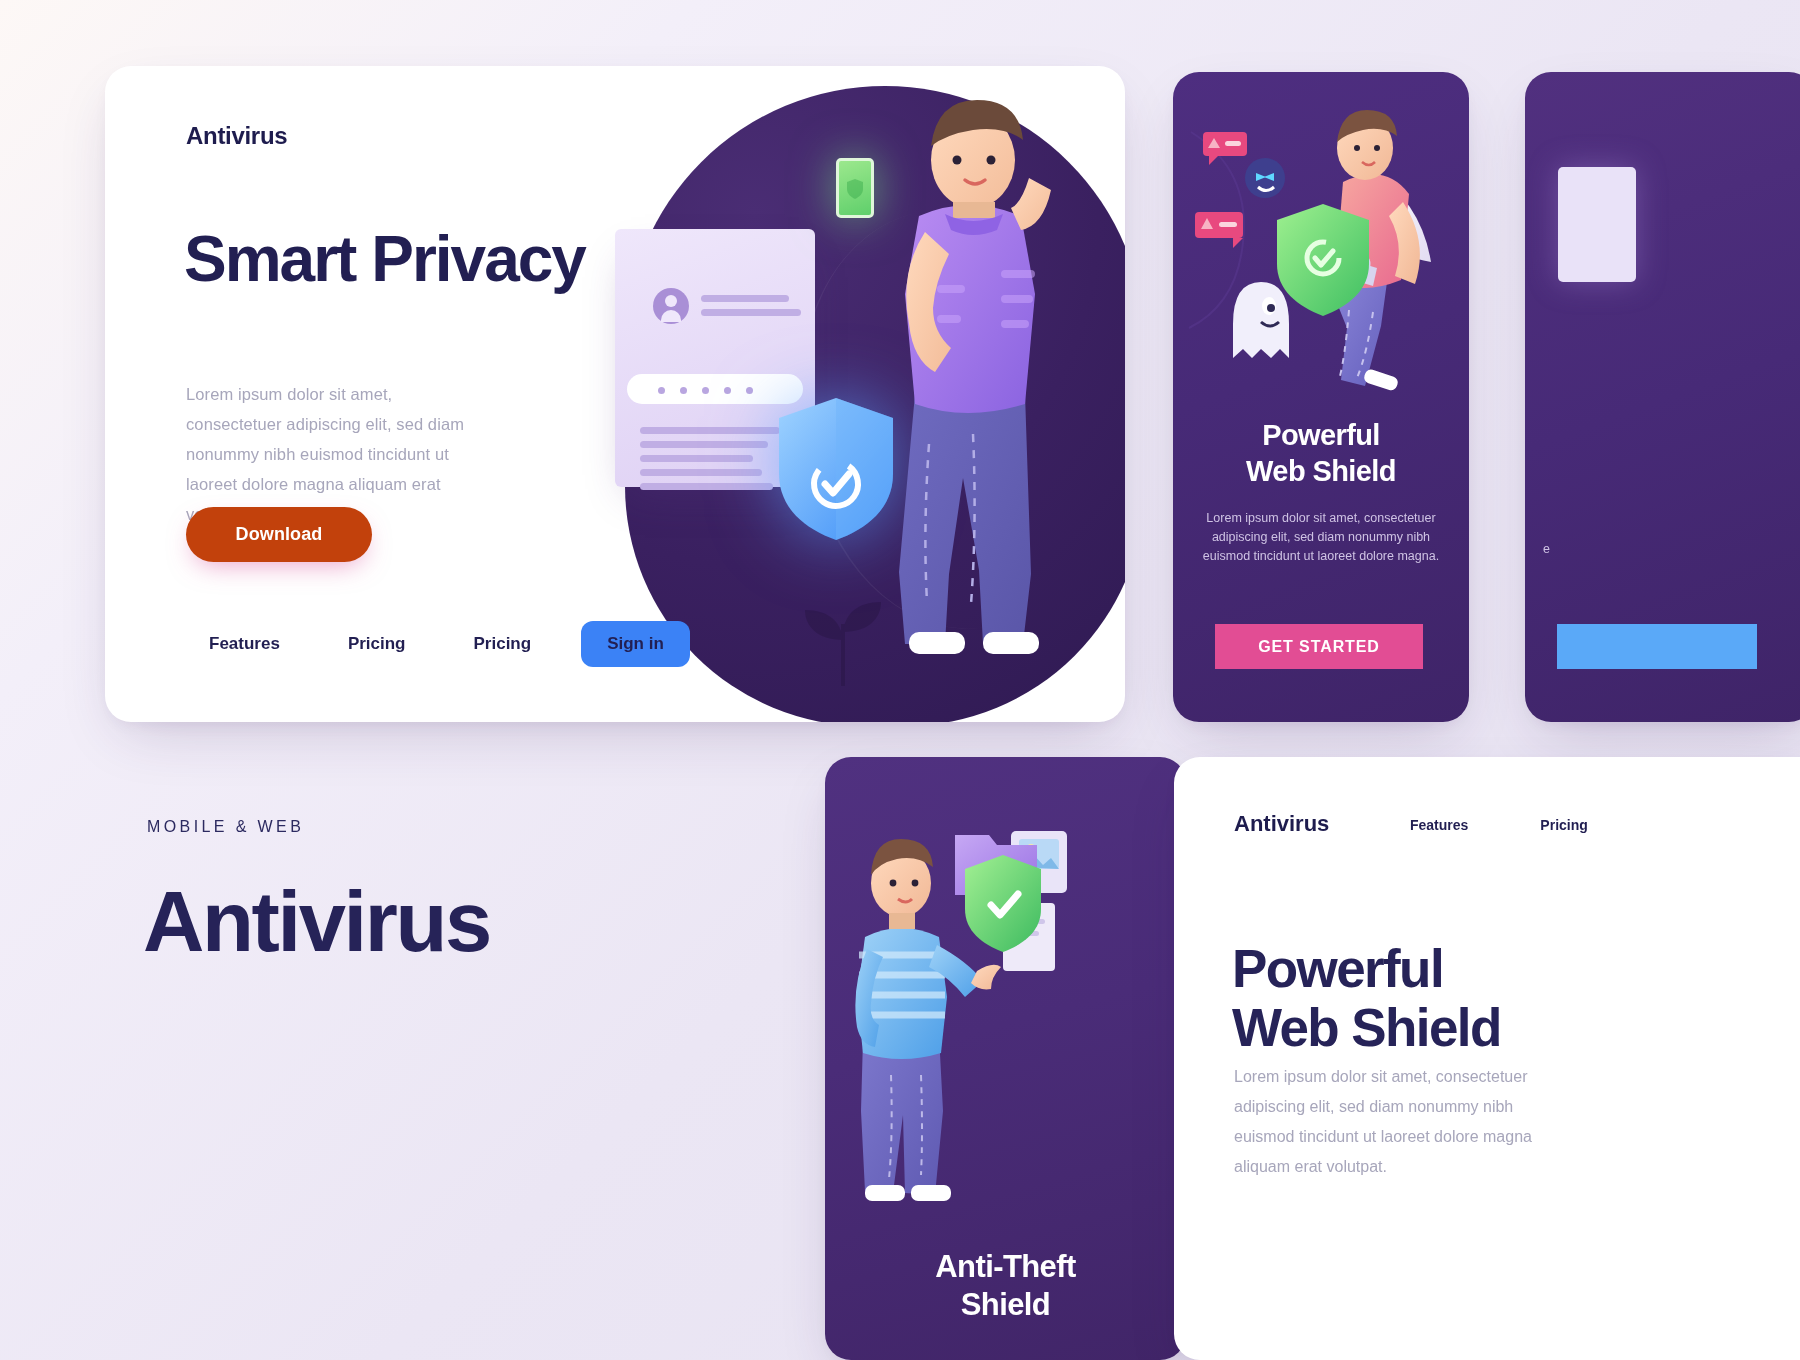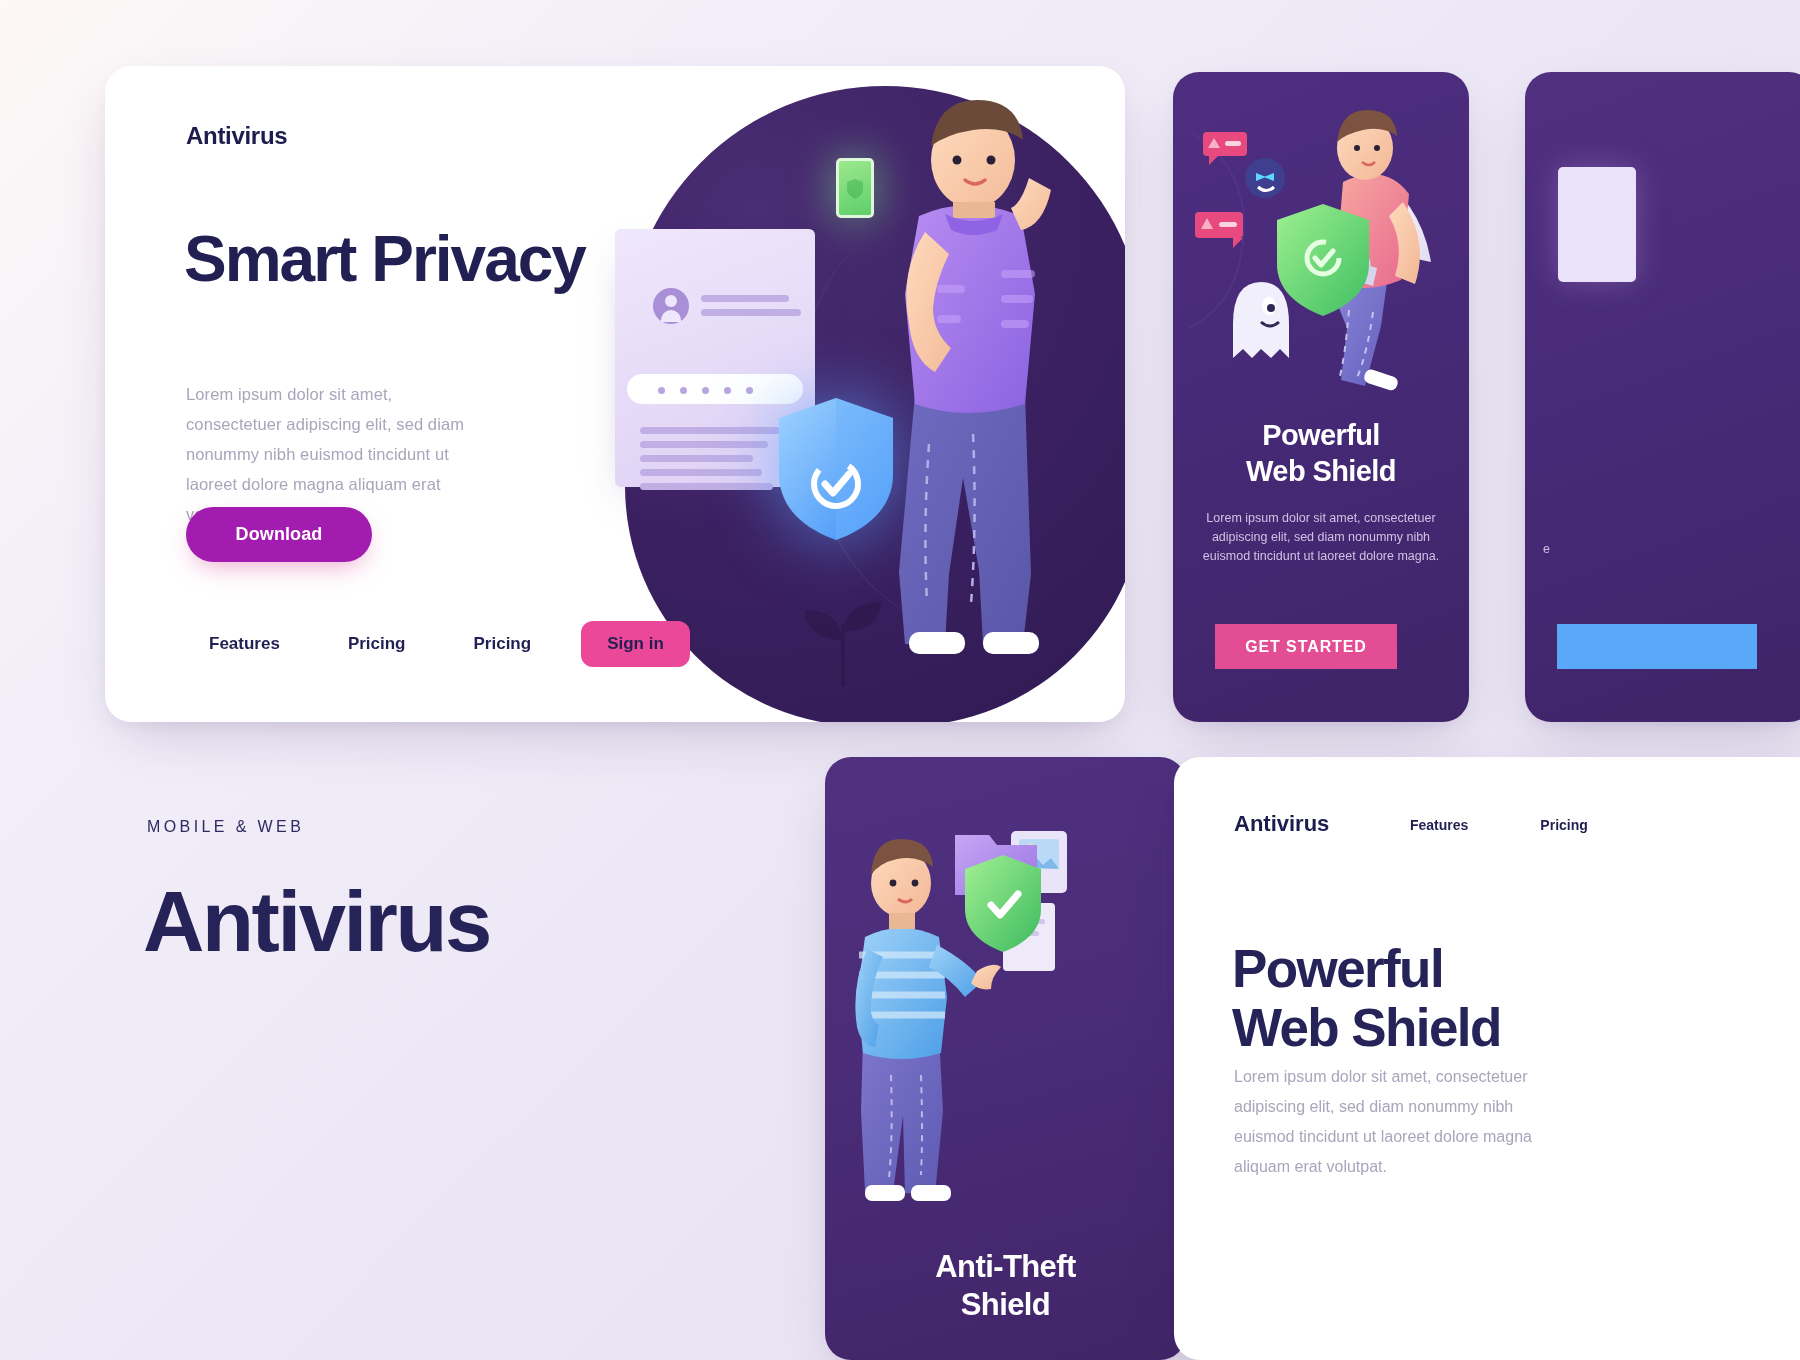--- a/index.html
+++ b/index.html
@@ -17,26 +17,26 @@
   
   #hero{ left:105px; top:66px; width:1020px; height:656px; background:#fff; }
   #hero-logo{ position:absolute; left:81px; top:56px; font-size:24px; font-weight:700;
               color:#1e1c4e; letter-spacing:-.3px; }
   #hero-title{ position:absolute; left:79px; top:163px; width:420px;
                font-size:64px; line-height:60px; font-weight:700; color:#221f52;
                letter-spacing:-2px; }
   #hero-body{ position:absolute; left:81px; top:313px; width:295px;
               font-size:16.5px; line-height:30px; color:#a7a6bb; letter-spacing:.1px; }
   #hero-btn{ position:absolute; left:81px; top:441px; width:186px; height:55px;
-             border-radius:28px; background:#a21caf; border:none; cursor:pointer;
+             border-radius:28px; background:#c2410c; border:none; cursor:pointer;
              color:#fff; font-size:18px; font-weight:700; letter-spacing:.1px;
              box-shadow:0 10px 26px -8px rgba(217,80,154,.55); }
   #hero-nav{ position:absolute; left:70px; top:555px; display:flex; align-items:center; gap:0; }
   #hero-nav .lnk{ font-size:17px; font-weight:700; color:#221f52; padding:0 34px; cursor:pointer; }
-  #hero-nav .signin{ background:#ec4899; border-radius:12px; padding:13px 26px;
+  #hero-nav .signin{ background:#3b82f6; border-radius:12px; padding:13px 26px;
                      font-size:17px; font-weight:700; color:#221f52; cursor:pointer; margin-left:16px;}
 
   
   #hero-art{ position:absolute; right:0; top:0; width:520px; height:656px; }
   .blob{ position:absolute; right:-20px; top:20px; width:520px; height:640px;
          background:radial-gradient(120% 100% at 25% 20%, #4a2d74 0%, #3a2060 55%, #2f1a52 100%);
          border-radius:260px 260px 240px 240px; }
   .blob-swirl{ position:absolute; right:10px; top:120px; width:330px; height:420px;
                border-left:2px solid rgba(255,255,255,.06);
                border-radius:50% 40% 60% 45%; transform:rotate(-12deg); }
@@ -64,21 +64,21 @@
   .ch{ position:absolute; }
   #hero-person{ left:250px; top:18px; width:230px; height:600px; }
 
   
   #card-shield{ left:1173px; top:72px; width:296px; height:650px;
                 background:linear-gradient(160deg,#4e2e80 0%,#472a77 45%,#3f2468 100%); }
   #card-shield .title{ position:absolute; left:0; right:0; top:345px; text-align:center;
                        color:#fff; font-size:29px; line-height:36px; font-weight:700; letter-spacing:-.6px; }
   #card-shield .body{ position:absolute; left:26px; right:26px; top:437px; text-align:center;
                       color:#cfc3e4; font-size:12.5px; line-height:19px; }
-  #card-shield .cta{ position:absolute; left:42px; top:552px; width:182px; height:45px; border:none;
+  #card-shield .cta{ position:absolute; left:42px; top:552px; width:208px; height:45px; border:none;
                      background:#e24d94; color:#fff; font-size:16px; font-weight:700;
                      letter-spacing:.9px; cursor:pointer; }
 
   
   #card-partial{ left:1525px; top:72px; width:290px; height:650px;
                  background:linear-gradient(160deg,#51307f 0%,#472a77 50%,#3f2468 100%); }
   #card-partial .mini-doc{ position:absolute; left:33px; top:95px; width:78px; height:115px;
                            background:#e9e2f8; border-radius:5px;
                            box-shadow:0 0 30px rgba(180,150,230,.35); }
   #card-partial .frag{ position:absolute; left:18px; top:470px; color:#cfc3e4; font-size:12.5px; }

